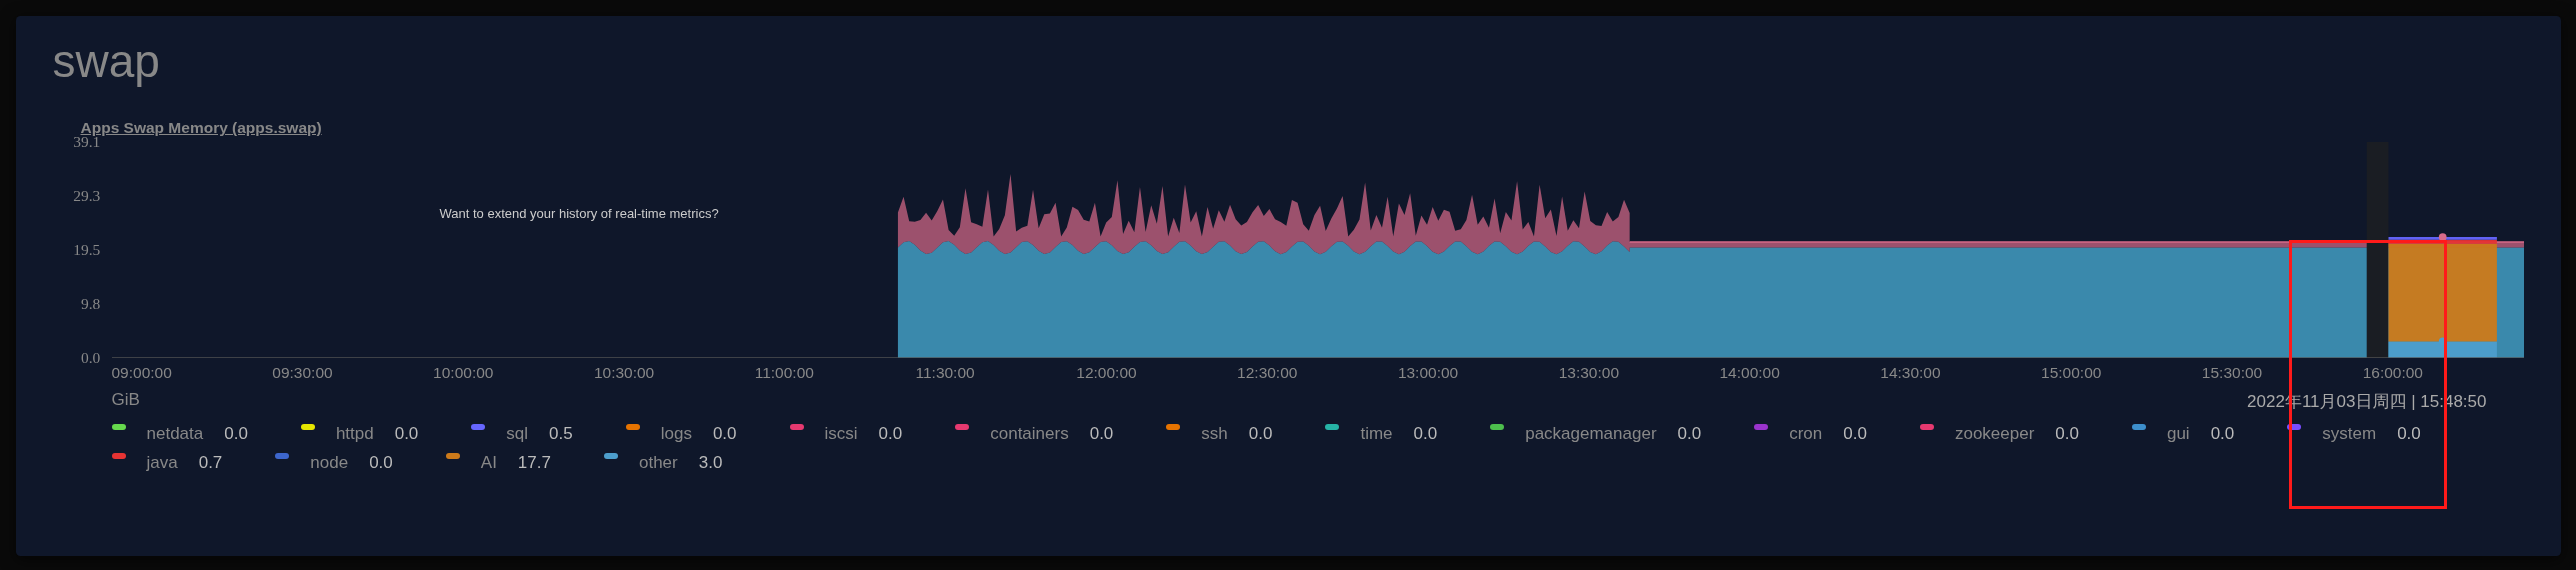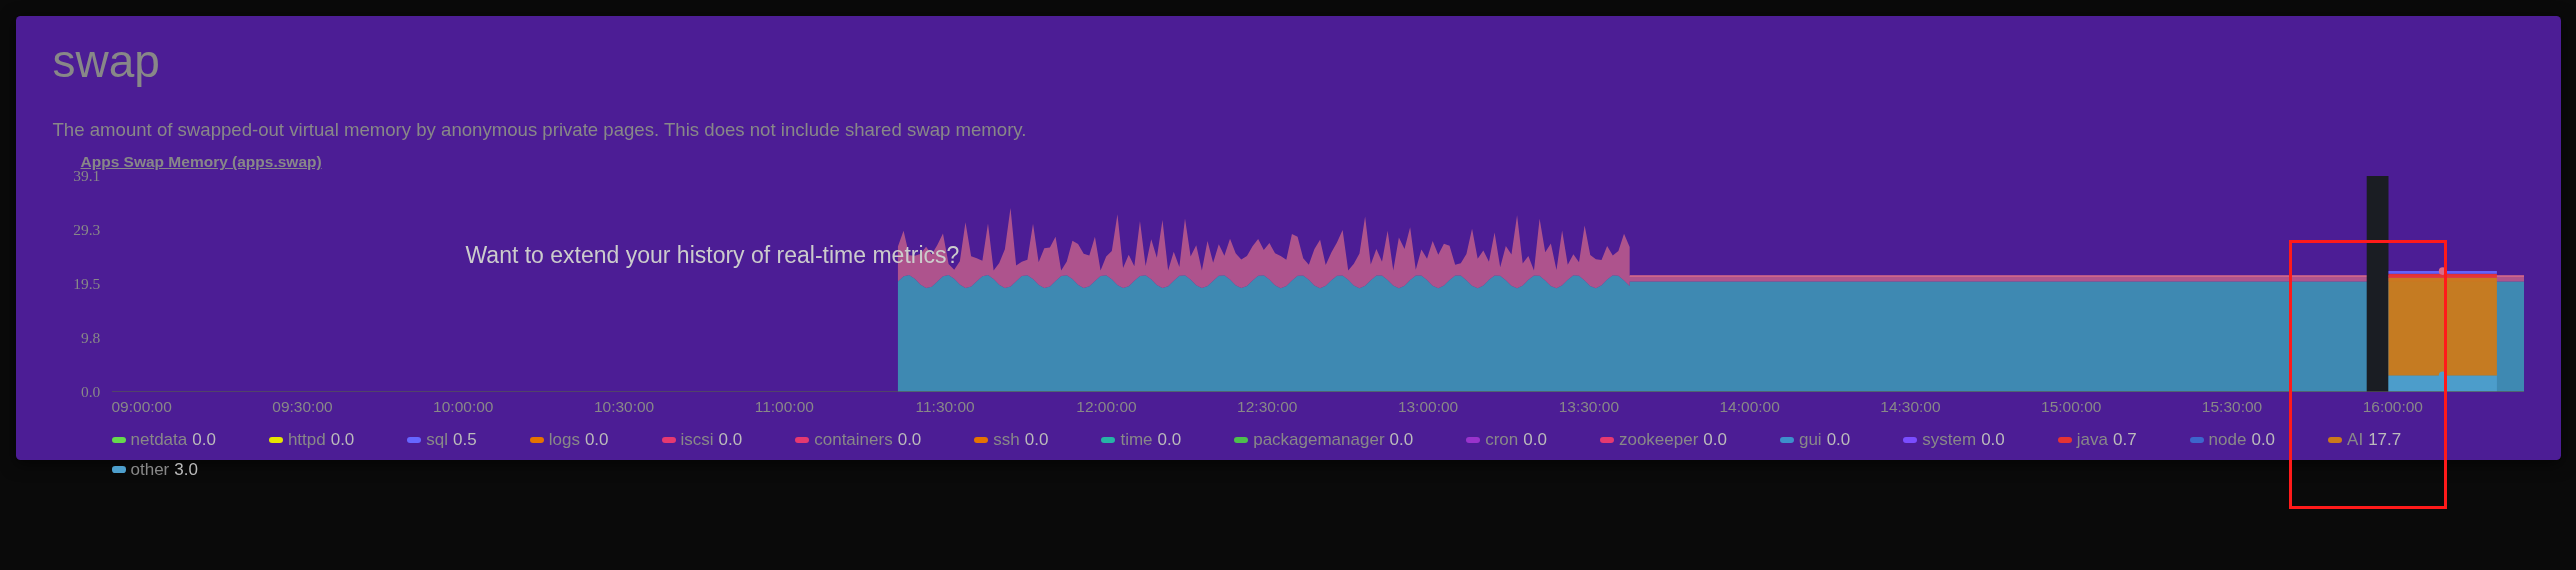--- a/index.html
+++ b/index.html
@@ -5,25 +5,25 @@
   * { margin: 0; padding: 0; box-sizing: border-box; }
   body {
     background: #0a0a0a;
     font-family: -apple-system, BlinkMacSystemFont, "Segoe UI", sans-serif;
     color: #aaa;
     width: 2576px;
     height: 571px;
     padding: 15.5px;
   }
   .panel {
-    background: #4c1d95;
+    background: #0f172a;
     border-radius: 4.6px;
     padding: 18.6px 37px 31px 37px;
     width: 100%;
-    height: 444px;
+    height: 540px;
     position: relative;
     box-shadow: 0 3.1px 15.5px rgba(0,0,0,0.6);
   }
   .title {
     font-size: 46px;
     font-weight: 400;
     color: #888;
     margin-bottom: 31px;
   }
   .description {
@@ -88,51 +88,49 @@
     color: #aaa;
   }
   .legend {
     margin-left: 59px;
     margin-top: 14px;
     display: flex;
     flex-wrap: wrap;
     gap: 9.3px 53px;
     font-size: 17px;
   }
-  .legend-item { display: flex; align-items: center; gap: 5px; }
+  .legend-item { display: flex; gap: 21px; }
   .dot {
     width: 14px;
     height: 6.2px;
     border-radius: 3.1px;
     display: inline-block;
   }
   .legend-name { color: #888; }
   .legend-val { color: #bbb; }
   .overlay-msg {
     position: absolute;
-    font-size: 23px;
+    font-size: 13px;
     color: #ccc;
     line-height: 1.5;
-    margin-left: 26px;
   }
   .overlay-msg .hl { color: #fff; font-weight: bold; }
   .redbox {
     position: absolute;
     border: 3.9px solid #ff1a1a;
     pointer-events: none;
   }
 </style>
 </head>
 <body>
 
 <div class="panel">
 
   <div class="title">swap</div>
 
-  <div class="description">The amount of swapped-out virtual memory by anonymous private pages. This does not include shared swap memory.</div>
 
   <div class="chart-title">Apps Swap Memory (apps.swap)</div>
 
   <div class="chart-wrap">
     <div class="ylabels">
       <div class="ylabel" style="top:0%">39.1</div>
       <div class="ylabel" style="top:25%">29.3</div>
       <div class="ylabel" style="top:50%">19.5</div>
       <div class="ylabel" style="top:75%">9.8</div>
       <div class="ylabel" style="top:100%">0.0</div>
@@ -168,20 +166,24 @@
       <div class="xlabel">12:30:00</div>
       <div class="xlabel">13:00:00</div>
       <div class="xlabel">13:30:00</div>
       <div class="xlabel">14:00:00</div>
       <div class="xlabel">14:30:00</div>
       <div class="xlabel">15:00:00</div>
       <div class="xlabel">15:30:00</div>
       <div class="xlabel">16:00:00</div>
     </div>
 
+  <div style="position:relative;">
+    <div class="unit">GiB</div>
+    <div class="timestamp" style="top:0;">2022年11月03日周四 | 15:48:50</div>
+  </div>
 
   <div class="legend">
       <div class="legend-item">
         <span class="dot" style="background: rgb(102, 217, 77);"></span>
         <span class="legend-name">netdata</span>
         <span class="legend-val">0.0</span>
       </div>
       <div class="legend-item">
         <span class="dot" style="background: rgb(230, 230, 0);"></span>
         <span class="legend-name">httpd</span>

